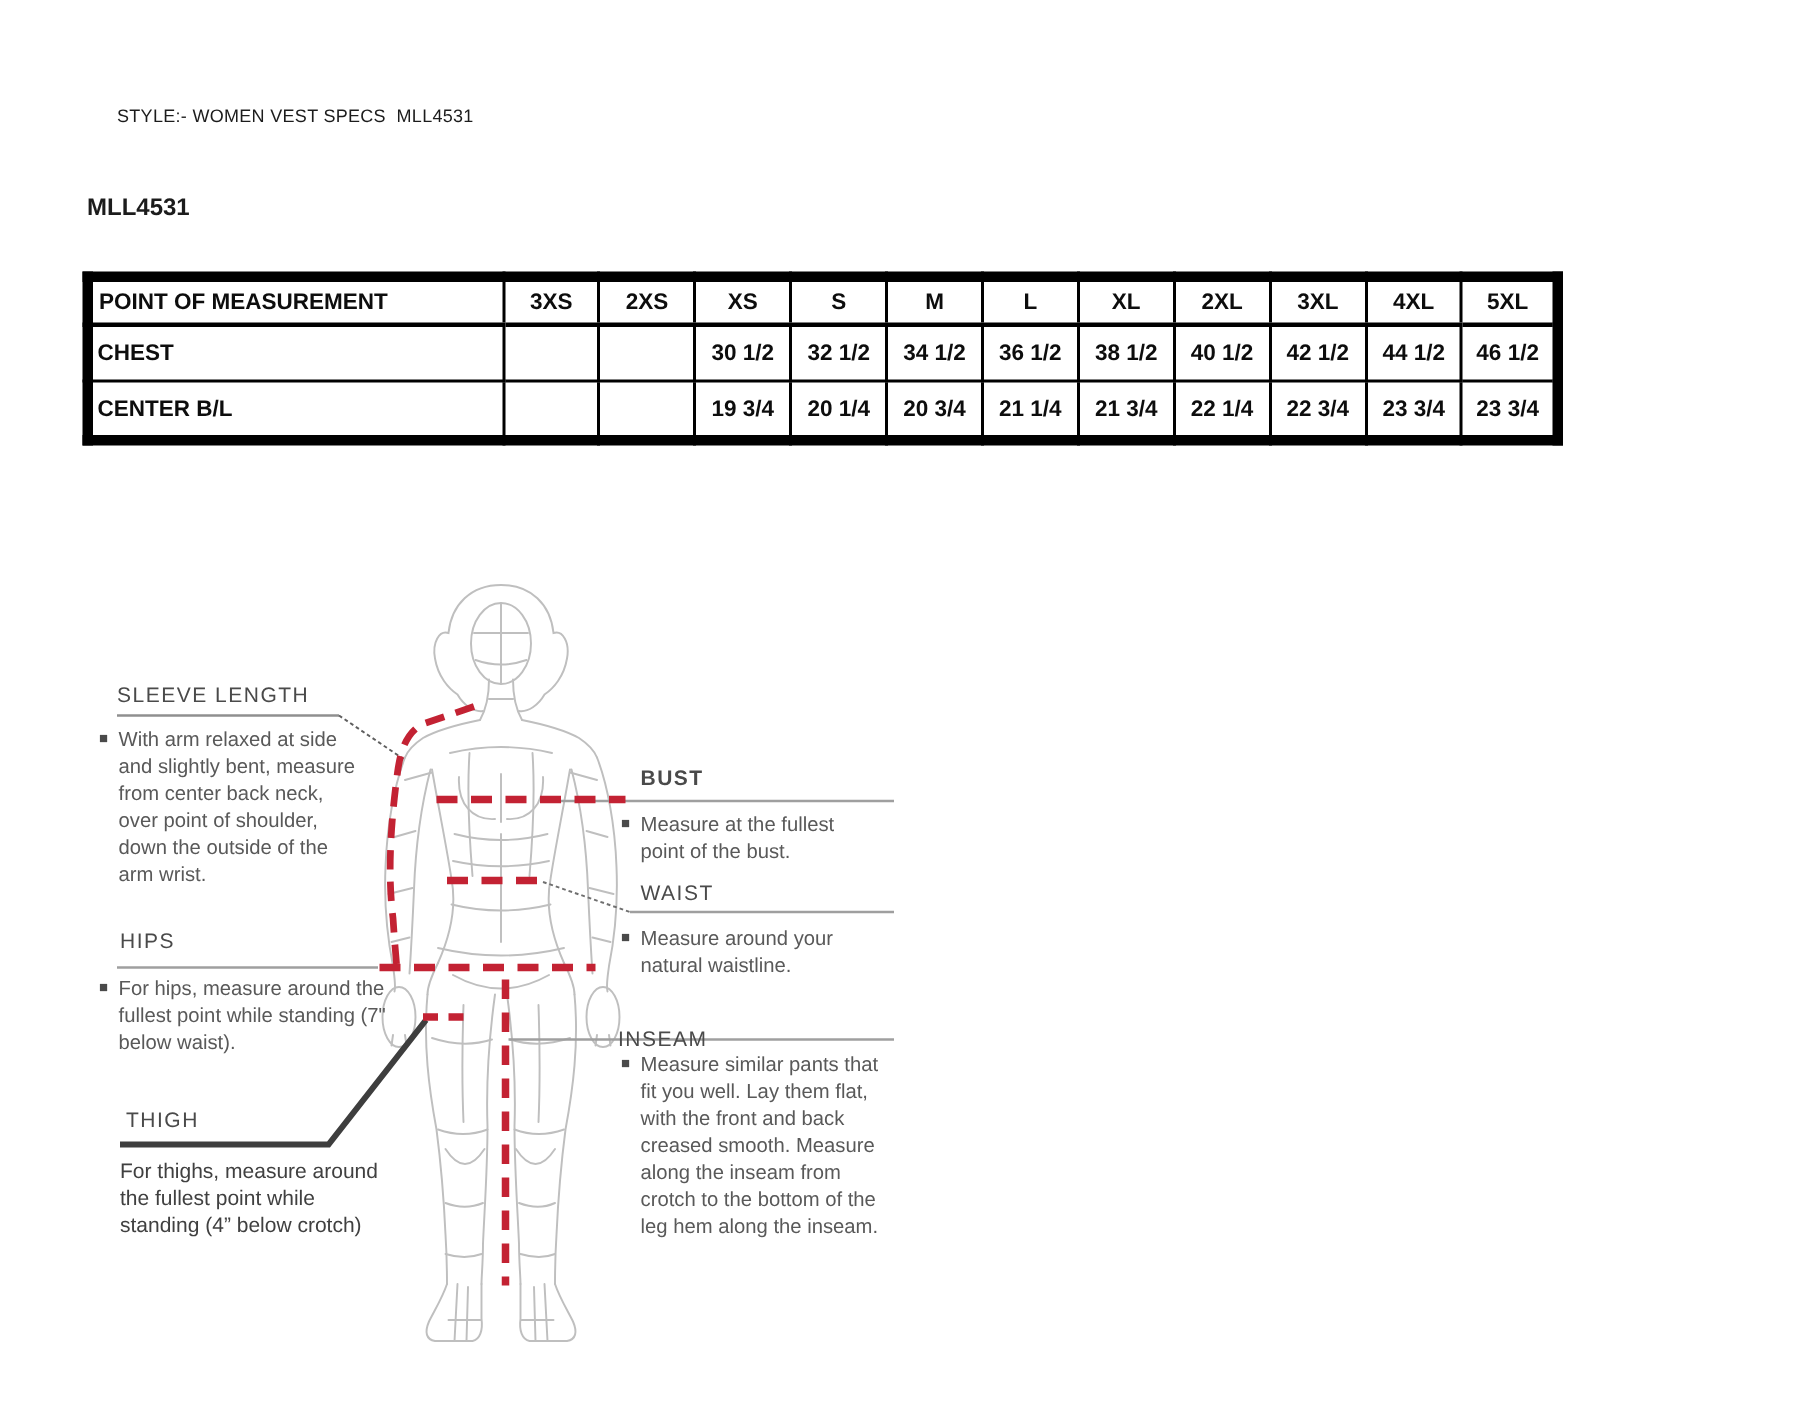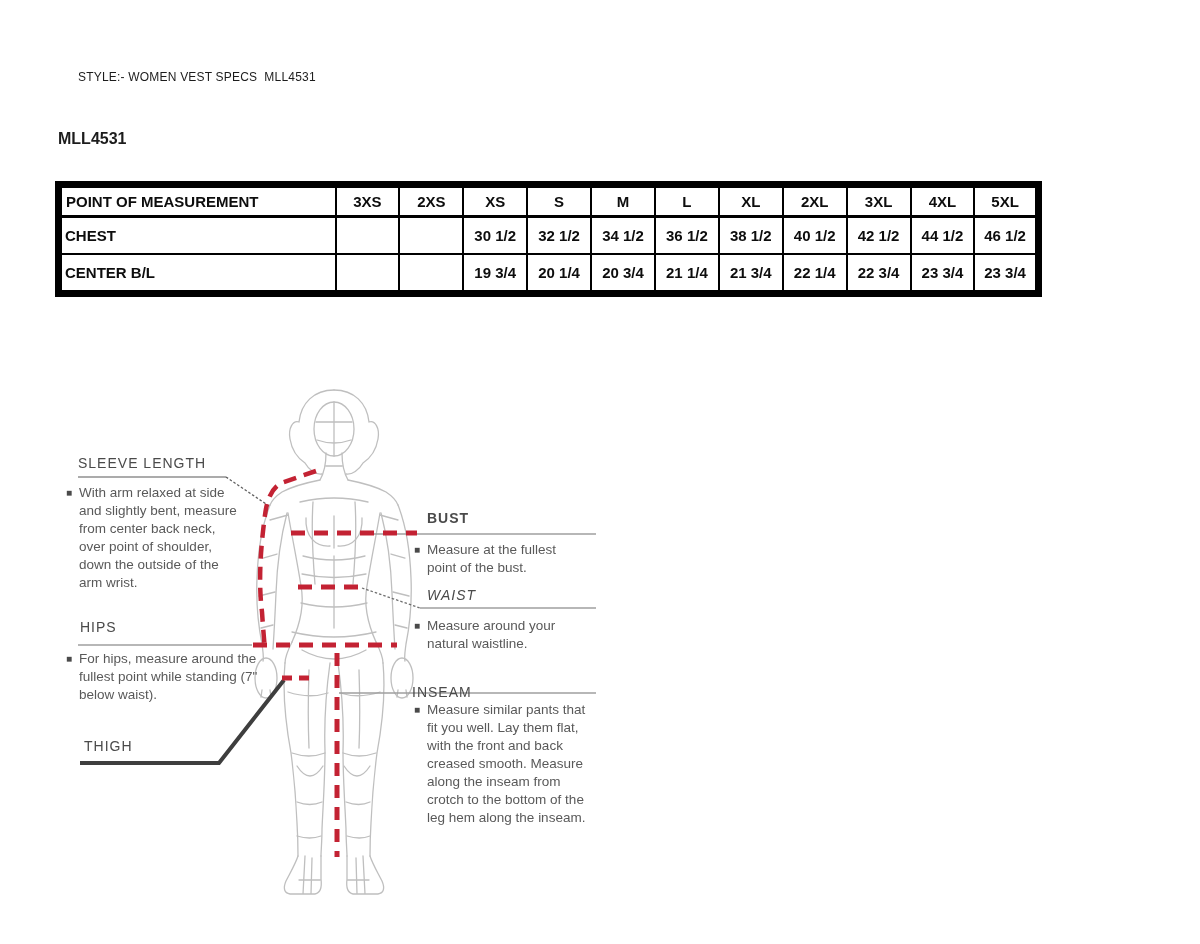--- a/index.html
+++ b/index.html
@@ -184,28 +184,31 @@
     <span>With arm relaxed at side and slightly bent, measure from center back neck, over point of shoulder, down the outside of the arm wrist.</span>
   </div>
 
   <div class="sec-title" style="left:80px; top:619px;">HIPS</div>
   <div class="desc" style="left:66px; top:650px; width:196px;">
     <span class="bullet">■</span>
     <span>For hips, measure around the fullest point while standing (7" below waist).</span>
   </div>
 
   <div class="sec-title" style="left:84px; top:738px;">THIGH</div>
+  <div class="desc dark" style="left:80px; top:771px; width:186px;">
+    <span>For thighs, measure around the fullest point while standing (4” below crotch)</span>
+  </div>
 
   <div class="sec-title" style="left:427px; top:510px;font-weight:bold;">BUST</div>
   <div class="desc" style="left:414px; top:541px; width:168px;">
     <span class="bullet">■</span>
     <span>Measure at the fullest point of the bust.</span>
   </div>
 
-  <div class="sec-title" style="left:427px; top:587px;font-style:italic;">WAIST</div>
+  <div class="sec-title" style="left:427px; top:587px;">WAIST</div>
   <div class="desc" style="left:414px; top:617px; width:178px;">
     <span class="bullet">■</span>
     <span>Measure around your natural waistline.</span>
   </div>
 
   <div class="sec-title" style="left:412px; top:671px;margin-top:13px;">INSEAM</div>
   <div class="desc" style="left:414px; top:701px; width:182px;">
     <span class="bullet">■</span>
     <span>Measure similar pants that fit you well. Lay them flat, with the front and back creased smooth. Measure along the inseam from crotch to the bottom of the leg hem along the inseam.</span>
   </div>

